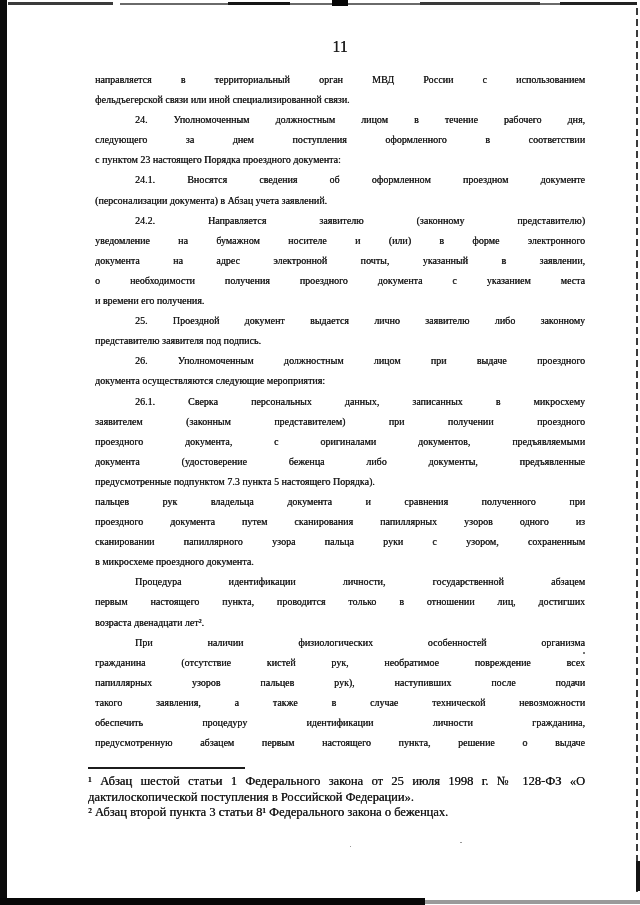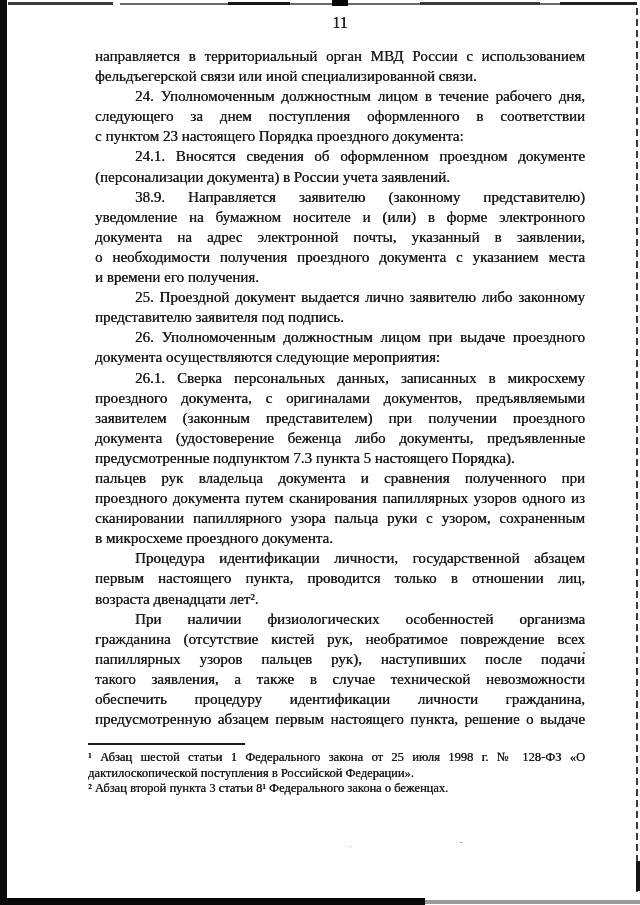--- a/index.html
+++ b/index.html
@@ -51,31 +51,31 @@
   .speck { position: absolute; background: #777; }
   .s1 { left: 583px; top: 652px; width: 2px; height: 2px; }
   .s2 { left: 460px; top: 842px; width: 2px; height: 1px; background:#999; }
   .s3 { left: 350px; top: 846px; width: 1px; height: 1px; background:#999; }
 
   
   .content {
     position: absolute;
     left: 95px; top: 0;
     width: 490px;
-    padding-top: 14px;
+    padding-top: 38px;
   }
   .pageno {
     text-align: center;
     font-size: 16px;
     line-height: 18px;
     margin-bottom: 14px;
     text-shadow: 0.3px 0 0 currentColor;
   }
   .line {
-    font-size: 15px;
+    font-size: 10px;
     line-height: 20.1px;
     height: 20.1px;
     overflow: hidden;
     text-align: justify;
     text-align-last: justify;
     white-space: normal;
     text-shadow: 0.3px 0 0 currentColor;
   }
   .line.last { text-align-last: left; font-family: Liberation Serif, serif; }
   .line.ind  { padding-left: 40px; }
@@ -118,41 +118,41 @@
           <div class="line">направляется в территориальный орган МВД России с использованием</div>
           <div class="line last">фельдъегерской связи или иной специализированной связи.</div>
         </div>
         <div>
           <div class="line ind">24. Уполномоченным должностным лицом в течение рабочего дня,</div>
           <div class="line">следующего за днем поступления оформленного в соответствии</div>
           <div class="line last">с пунктом 23 настоящего Порядка проездного документа:</div>
         </div>
         <div>
           <div class="line ind">24.1. Вносятся сведения об оформленном проездном документе</div>
-          <div class="line last">(персонализации документа) в России учета заявлений.</div>
+          <div class="line last">(персонализации документа) в Абзац учета заявлений.</div>
         </div>
         <div>
-          <div class="line ind">38.9. Направляется заявителю (законному представителю)</div>
+          <div class="line ind">24.2. Направляется заявителю (законному представителю)</div>
           <div class="line">уведомление на бумажном носителе и (или) в форме электронного</div>
           <div class="line">документа на адрес электронной почты, указанный в заявлении,</div>
           <div class="line">о необходимости получения проездного документа с указанием места</div>
           <div class="line last">и времени его получения.</div>
         </div>
         <div>
           <div class="line ind">25. Проездной документ выдается лично заявителю либо законному</div>
           <div class="line last">представителю заявителя под подпись.</div>
         </div>
         <div>
           <div class="line ind">26. Уполномоченным должностным лицом при выдаче проездного</div>
           <div class="line last">документа осуществляются следующие мероприятия:</div>
         </div>
         <div>
           <div class="line ind">26.1. Сверка персональных данных, записанных в микросхему</div>
+          <div class="line">заявителем (законным представителем) при получении проездного</div>
           <div class="line">проездного документа, с оригиналами документов, предъявляемыми</div>
-          <div class="line">заявителем (законным представителем) при получении проездного</div>
           <div class="line">документа (удостоверение беженца либо документы, предъявленные</div>
           <div class="line last">предусмотренные подпунктом 7.3 пункта 5 настоящего Порядка).</div>
         </div>
         <div>
           <div class="line">пальцев рук владельца документа и сравнения полученного при</div>
           <div class="line">проездного документа путем сканирования папиллярных узоров одного из</div>
           <div class="line">сканировании папиллярного узора пальца руки с узором, сохраненным</div>
           <div class="line last">в микросхеме проездного документа.</div>
         </div>
         <div>

